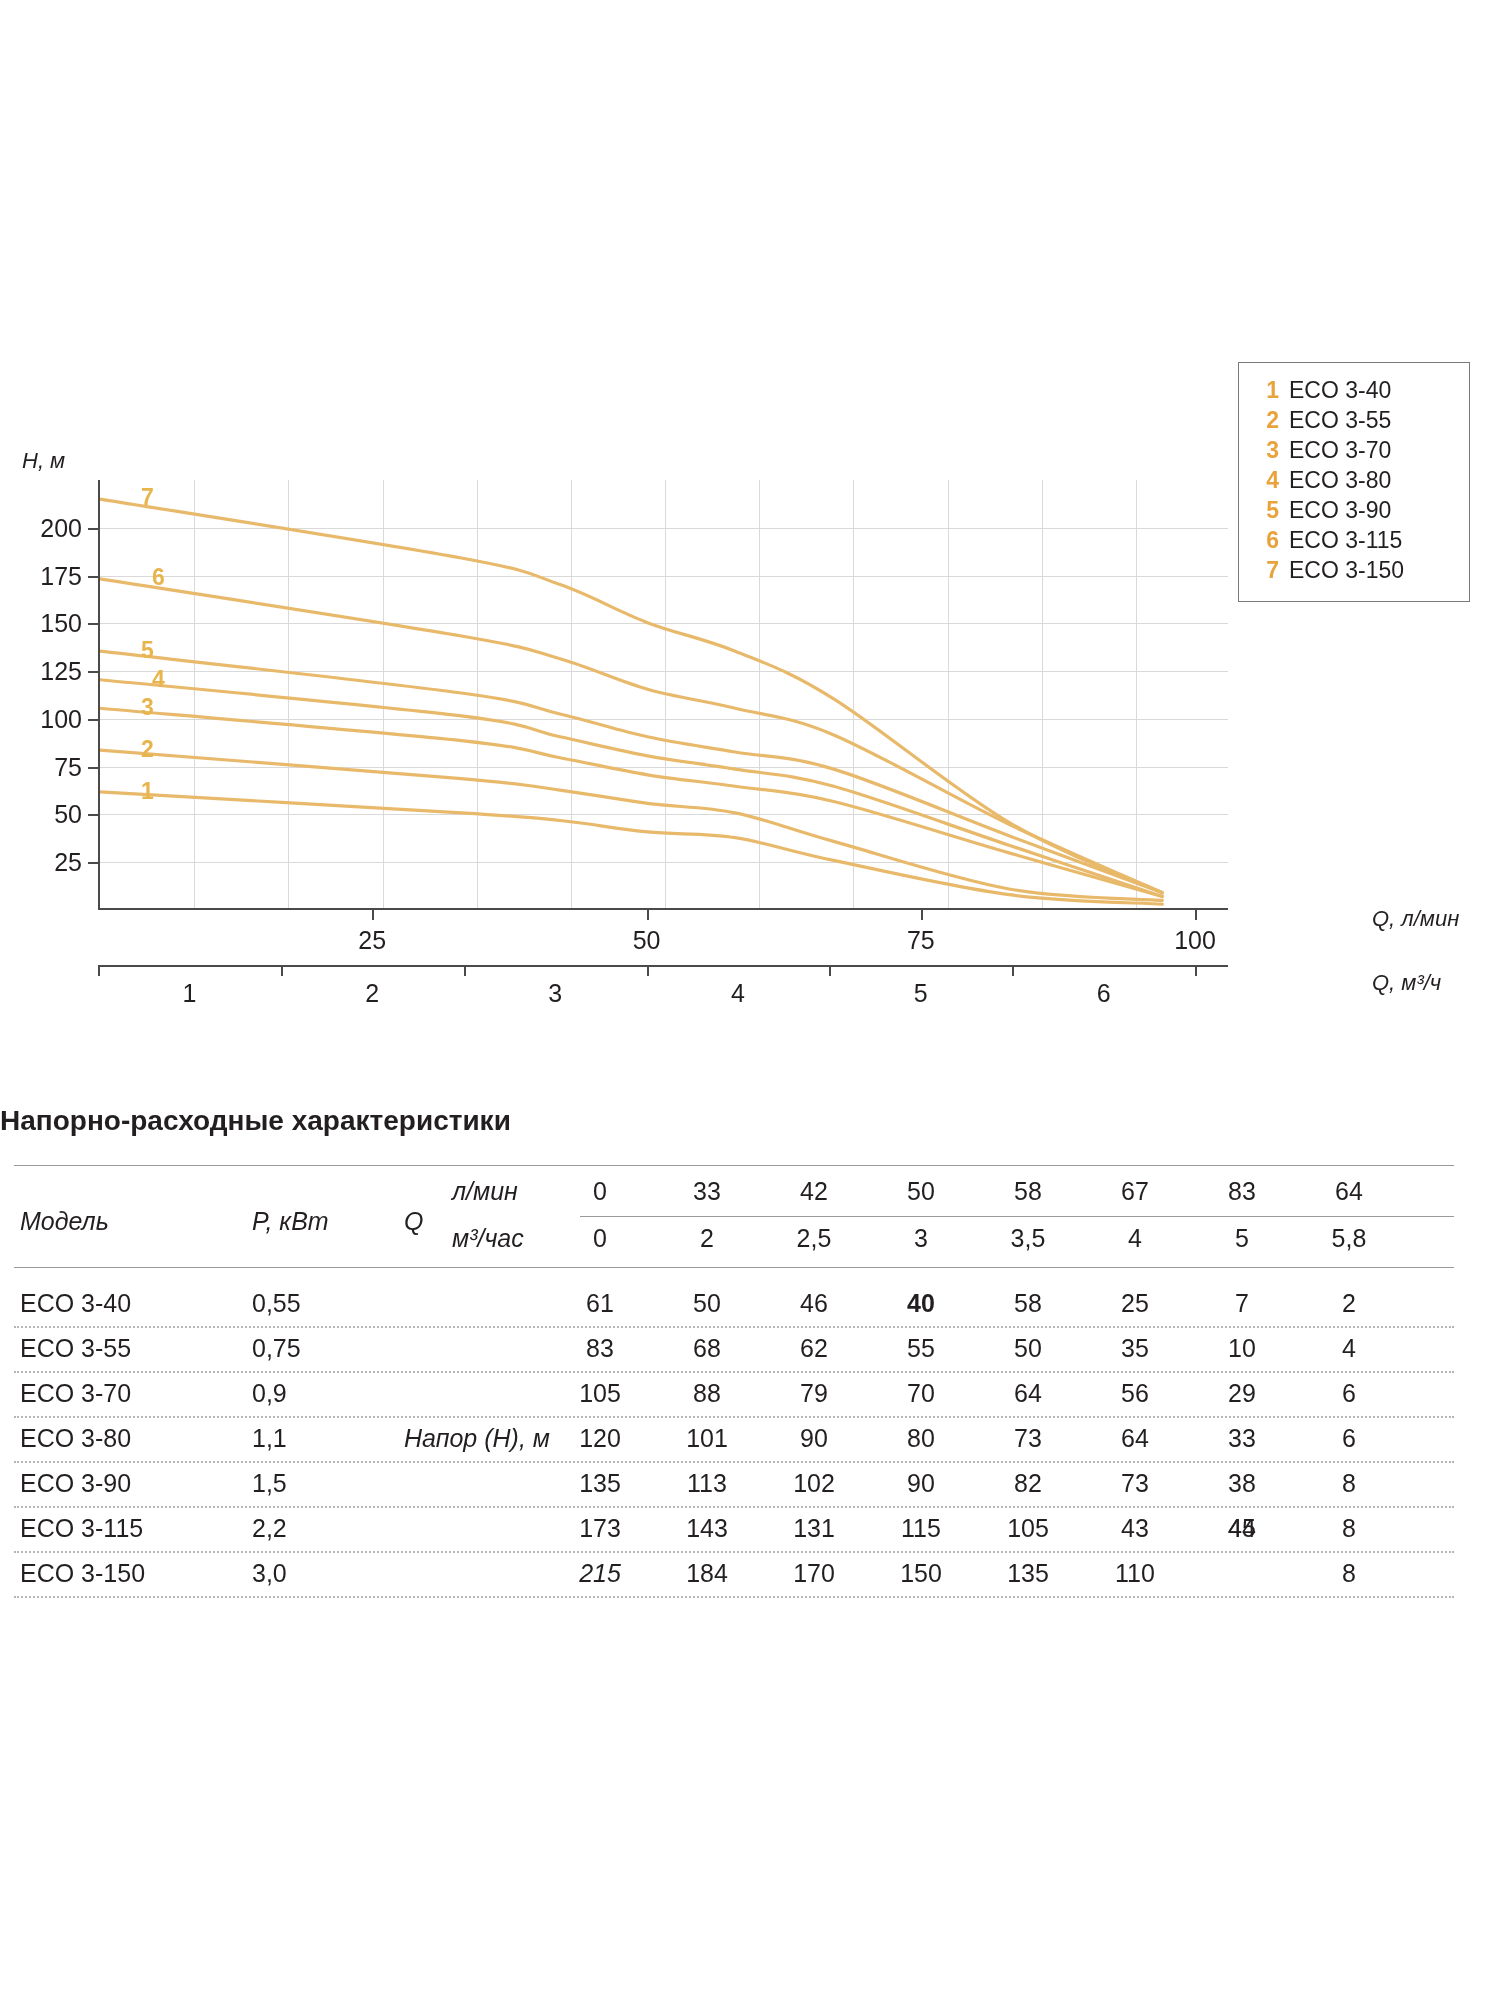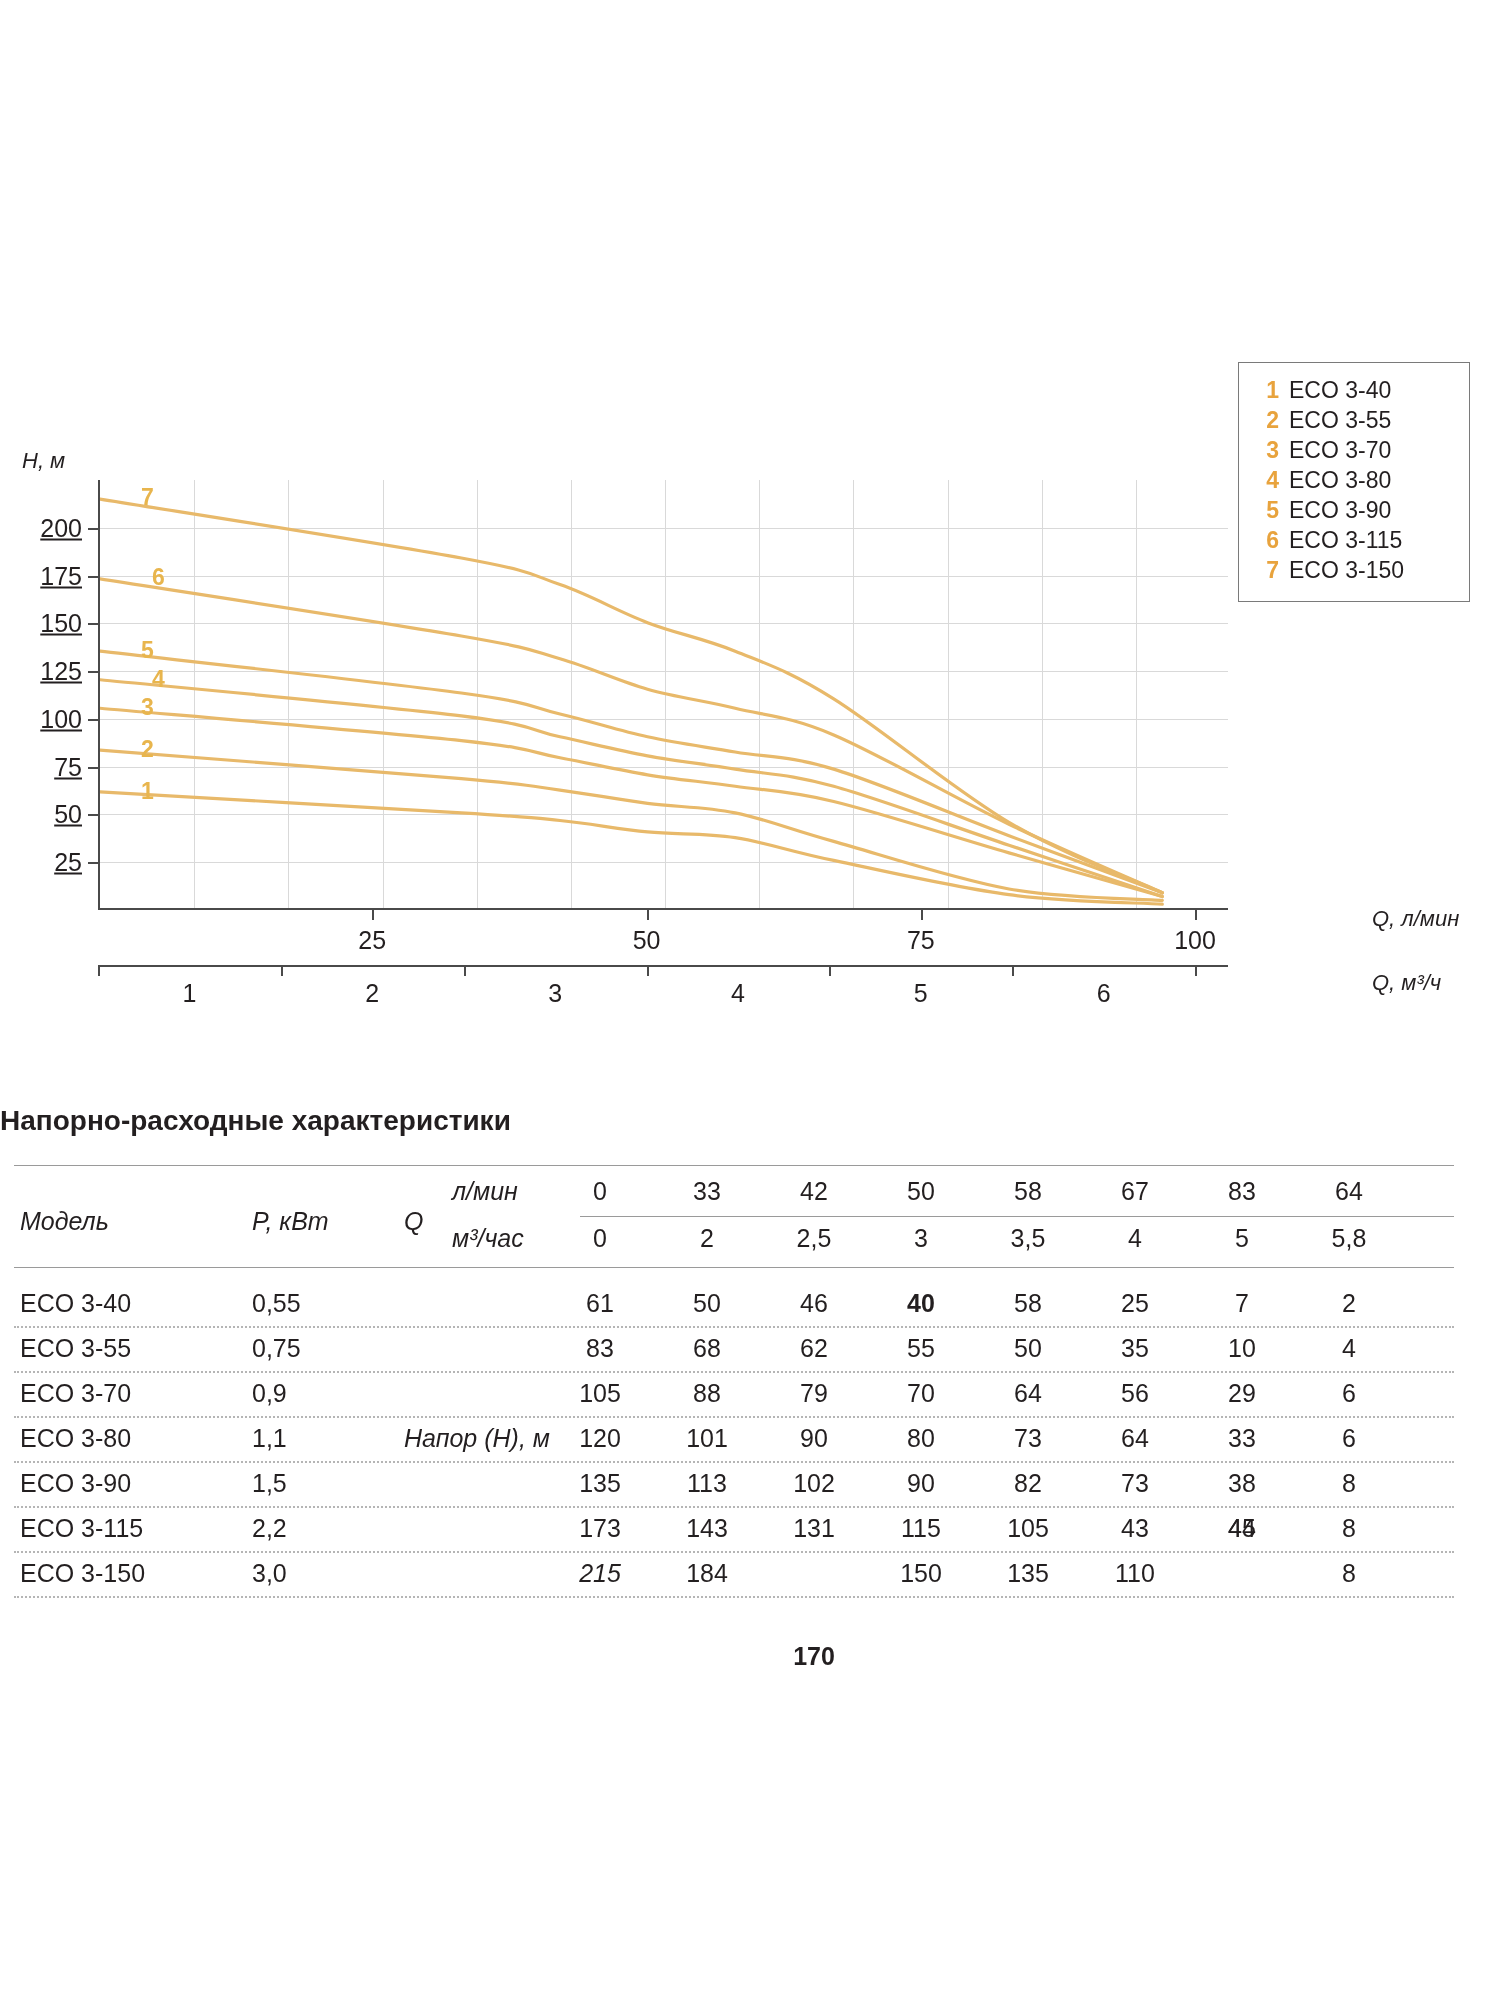--- a/index.html
+++ b/index.html
@@ -29,21 +29,20 @@
     background:#fff;
   }
   .gridlayer{position:absolute;left:0;top:0;width:100%;height:100%;}
   .gl-v{position:absolute;top:0;bottom:0;width:1px;background:#d9d9d9;}
   .gl-h{position:absolute;left:0;right:0;height:1px;background:#d9d9d9;}
   .ylabels{position:absolute;left:0;top:60px;width:92px;height:430px;}
   .ylabels span{
     position:absolute;right:10px;
     font-size:25px;color:#231f20;transform:translateY(-50%);
     font-family:"Liberation Sans", sans-serif;
-    text-decoration:underline;
   }
   .ytickmark{position:absolute;width:10px;height:2px;background:#4a4a4a;left:88px;}
 
   .curvesvg{position:absolute;left:0;top:0;width:100%;height:100%;}
 
   .curve-num{
     position:absolute;font-weight:bold;font-size:23px;color:#e8b54d;
     transform:translate(-50%,-50%);
   }
 
@@ -316,21 +315,21 @@
       <div class="cell ctr" style="left: 921px; top: 1514px;">115</div>
       <div class="cell ctr" style="left: 1028px; top: 1514px;">105</div>
       <div class="cell ctr" style="left: 1135px; top: 1514px;">43</div>
       <div class="cell ctr" style="left: 1242px; top: 1514px;">44</div>
       <div class="cell ctr" style="left: 1349px; top: 1514px;">8</div>
       <div style="position: absolute; left: 14px; top: 1551px; width: 1440px; border-top: 2px dotted rgb(181, 181, 181);"></div>
       <div class="cell" style="left: 20px; top: 1559px;">ECO 3-150</div>
       <div class="cell" style="left: 252px; top: 1559px;">3,0</div>
       <div class="cell it ctr" style="left: 600px; top: 1559px;">215</div>
       <div class="cell ctr" style="left: 707px; top: 1559px;">184</div>
-      <div class="cell ctr" style="left: 814px; top: 1642px; font-weight: bold;">170</div>
+      <div class="cell ctr" style="left: 814px; top: 1559px;">170</div>
       <div class="cell ctr" style="left: 921px; top: 1559px;">150</div>
       <div class="cell ctr" style="left: 1028px; top: 1559px;">135</div>
       <div class="cell ctr" style="left: 1135px; top: 1559px;">110</div>
       <div class="cell ctr" style="left: 1242px; top: 1514px;">45</div>
       <div class="cell ctr" style="left: 1349px; top: 1559px;">8</div>
       <div style="position: absolute; left: 14px; top: 1596px; width: 1440px; border-top: 2px dotted rgb(181, 181, 181);"></div>
       <div class="cell it" style="left: 404px; top: 1424px;">Напор (H), м</div>
     </div>
 
 </div>

